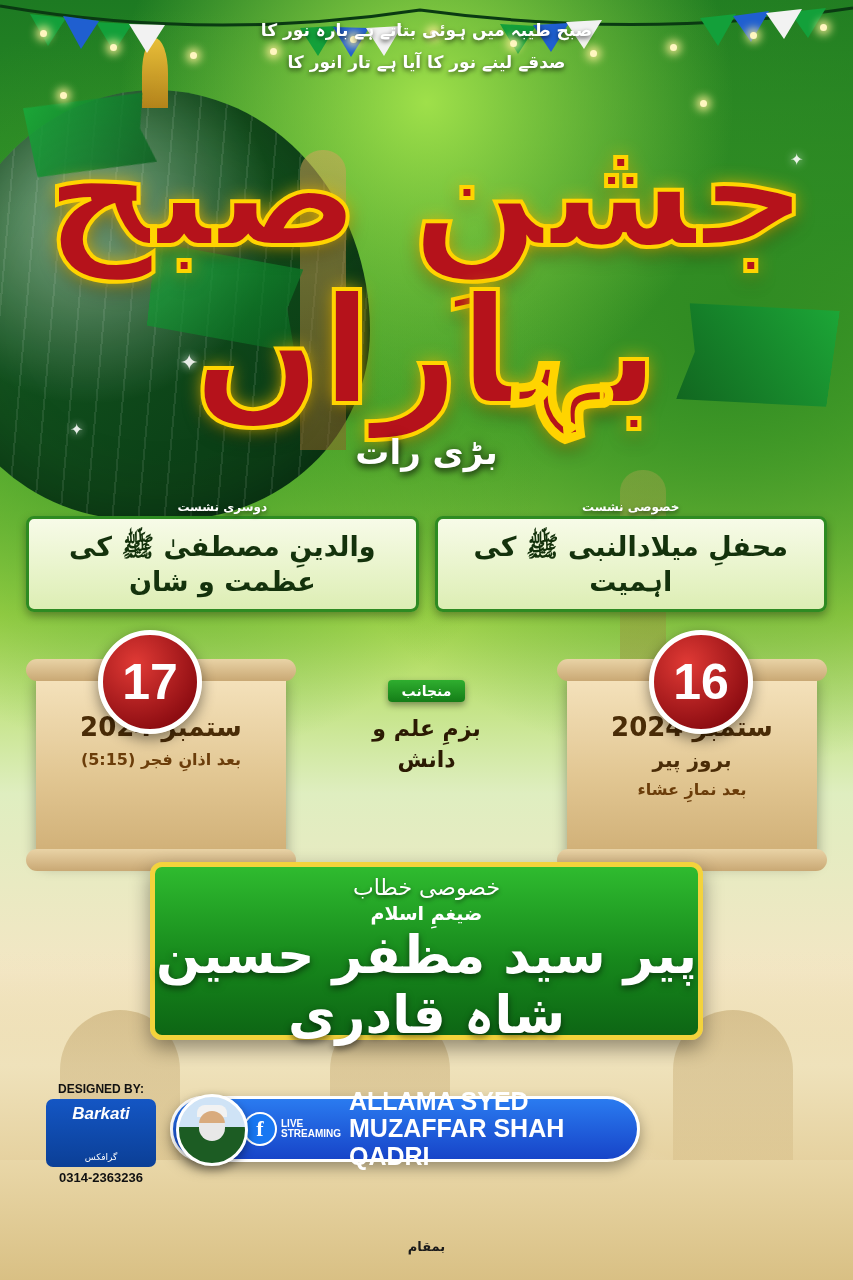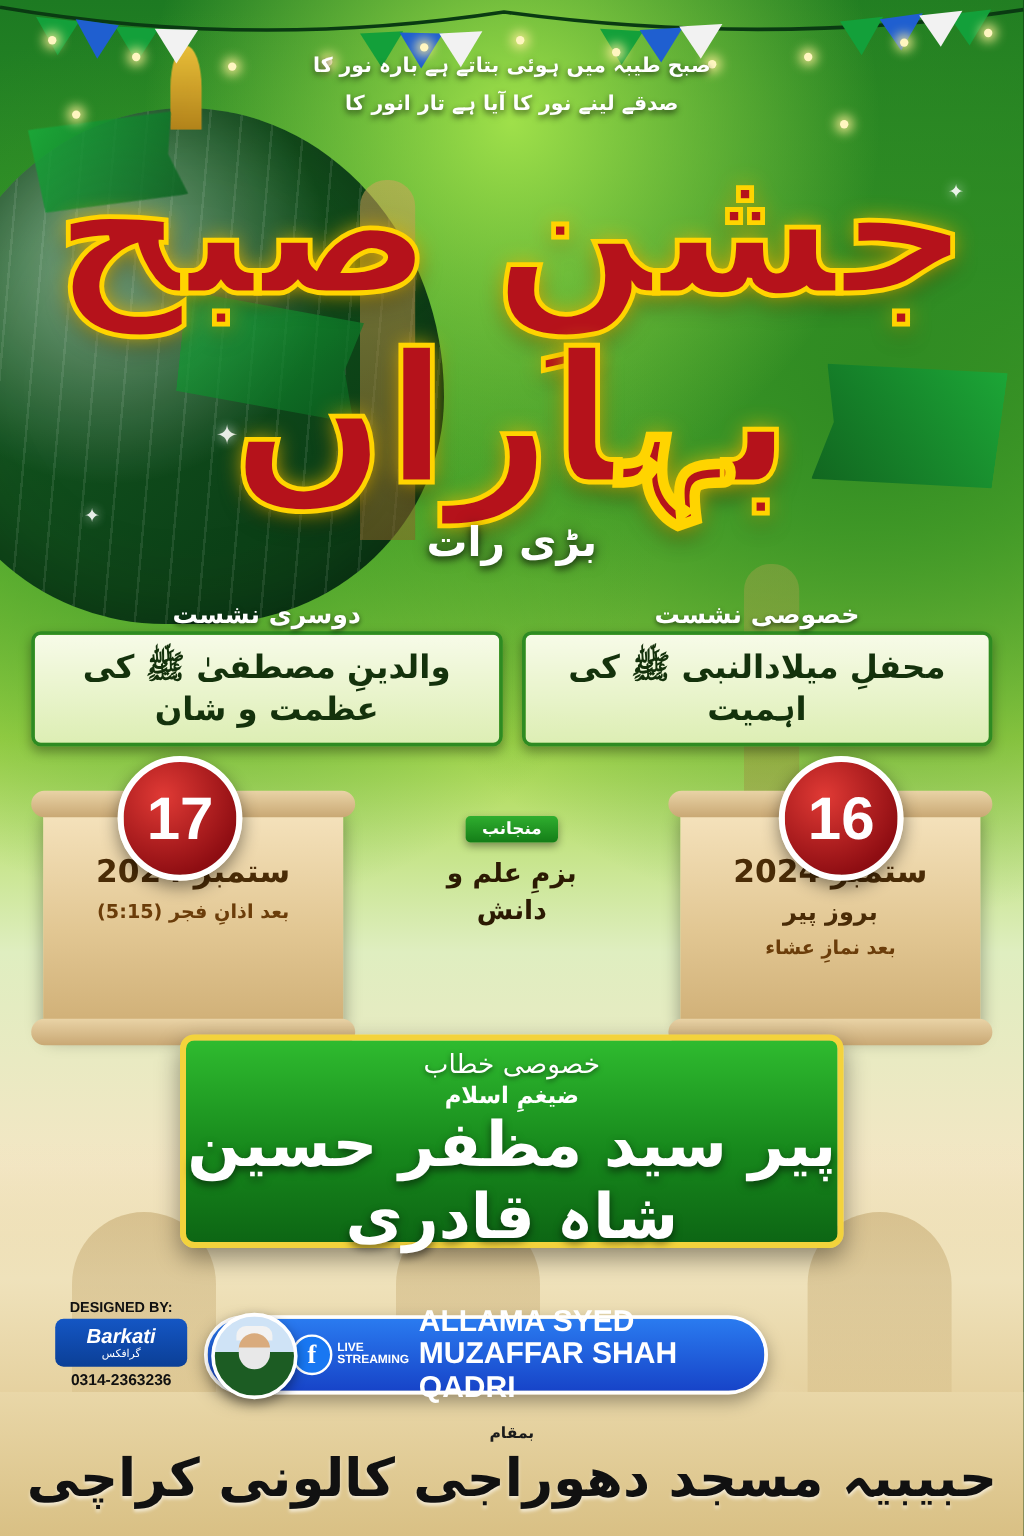--- a/index.html
+++ b/index.html
@@ -91,21 +91,20 @@
   }
 
   
   .urdu { font-family:"DejaVu Sans", sans-serif; direction:rtl; }
 
   .topcouplet{
     position:absolute; top:14px; left:50%; transform:translateX(-50%);
     width:560px; text-align:center; color:#ffffff;
     font-size:17px; line-height:1.9; font-weight:bold;
     text-shadow:0 2px 5px rgba(0,0,0,.65);
-    margin-top:25px;
   }
 
   .jashn-wrap{
     position:absolute; top:115px; left:0; width:100%; text-align:center;
   }
   .jashn-main{
     font-size:150px; line-height:1.05; font-weight:bold;
     color:#b5121b;
     -webkit-text-stroke:4px #ffd400;
     text-shadow:0 0 18px rgba(255,200,0,.85), 0 8px 20px rgba(0,0,0,.45);
@@ -118,21 +117,21 @@
   }
 
   .sessions{
     position:absolute; top:500px; left:26px; right:26px;
     display:flex; flex-direction:row-reverse; justify-content:space-between; gap:16px;
   }
   .session{
     flex:1; text-align:center; position:relative;
   }
   .session .tag{
-    font-size:21px; color:#ffffff; font-weight:bold; margin-bottom:2px;
+    font-size:12px; color:#ffffff; font-weight:bold; margin-bottom:2px;
     text-shadow:0 2px 4px rgba(0,0,0,.6);
   }
   .session .box{
     background:linear-gradient(180deg,#f7fbe8,#ddeeb4);
     border:3px solid #2e8b22;
     border-radius:8px;
     padding:10px 8px;
     font-size:27px; font-weight:bold; color:#14320c;
     box-shadow:0 4px 10px rgba(0,0,0,.35);
     line-height:1.3;
@@ -202,21 +201,21 @@
 
   .designed{
     position:absolute; left:46px; top:1082px; width:110px; text-align:center;
   }
   .designed .lbl{ font-size:12px; font-weight:bold; color:#111; }
   .designed .card{
     margin-top:3px; background:linear-gradient(180deg,#1456c4,#0b3f96);
     border-radius:7px; color:#fff; padding:5px 4px;
   }
   .designed .card .brand{ font-size:17px; font-style:italic; font-weight:bold; }
-  .designed .card .sub{ font-size:9px; }
+  .designed .card .sub{ font-size:9px;margin-top:28px; }
   .designed .phone{ font-size:13px; font-weight:bold; color:#111; margin-top:3px; }
 
   .livebar{
     position:absolute; left:170px; top:1096px; width:470px; height:66px;
     background:linear-gradient(180deg,#2a7bf0,#1744c8);
     border:3px solid #ffffff;
     border-radius:33px;
     box-shadow:0 6px 14px rgba(0,0,0,.35);
     display:flex; align-items:center; padding-left:70px; color:#fff;
   }
@@ -398,16 +397,15 @@
     </div>
   </div>
   <div class="portrait">
     <div class="cap"></div>
     <div class="head"></div>
     <div class="beard"></div>
   </div>
 
   <div class="masjid urdu">
     <div class="small">بمقام</div>
-    <div class="big">حبیبیہ مسجد دھوراجی کالونی کراچی</div>
   </div>
 
 </div>
 
 </body></html>

